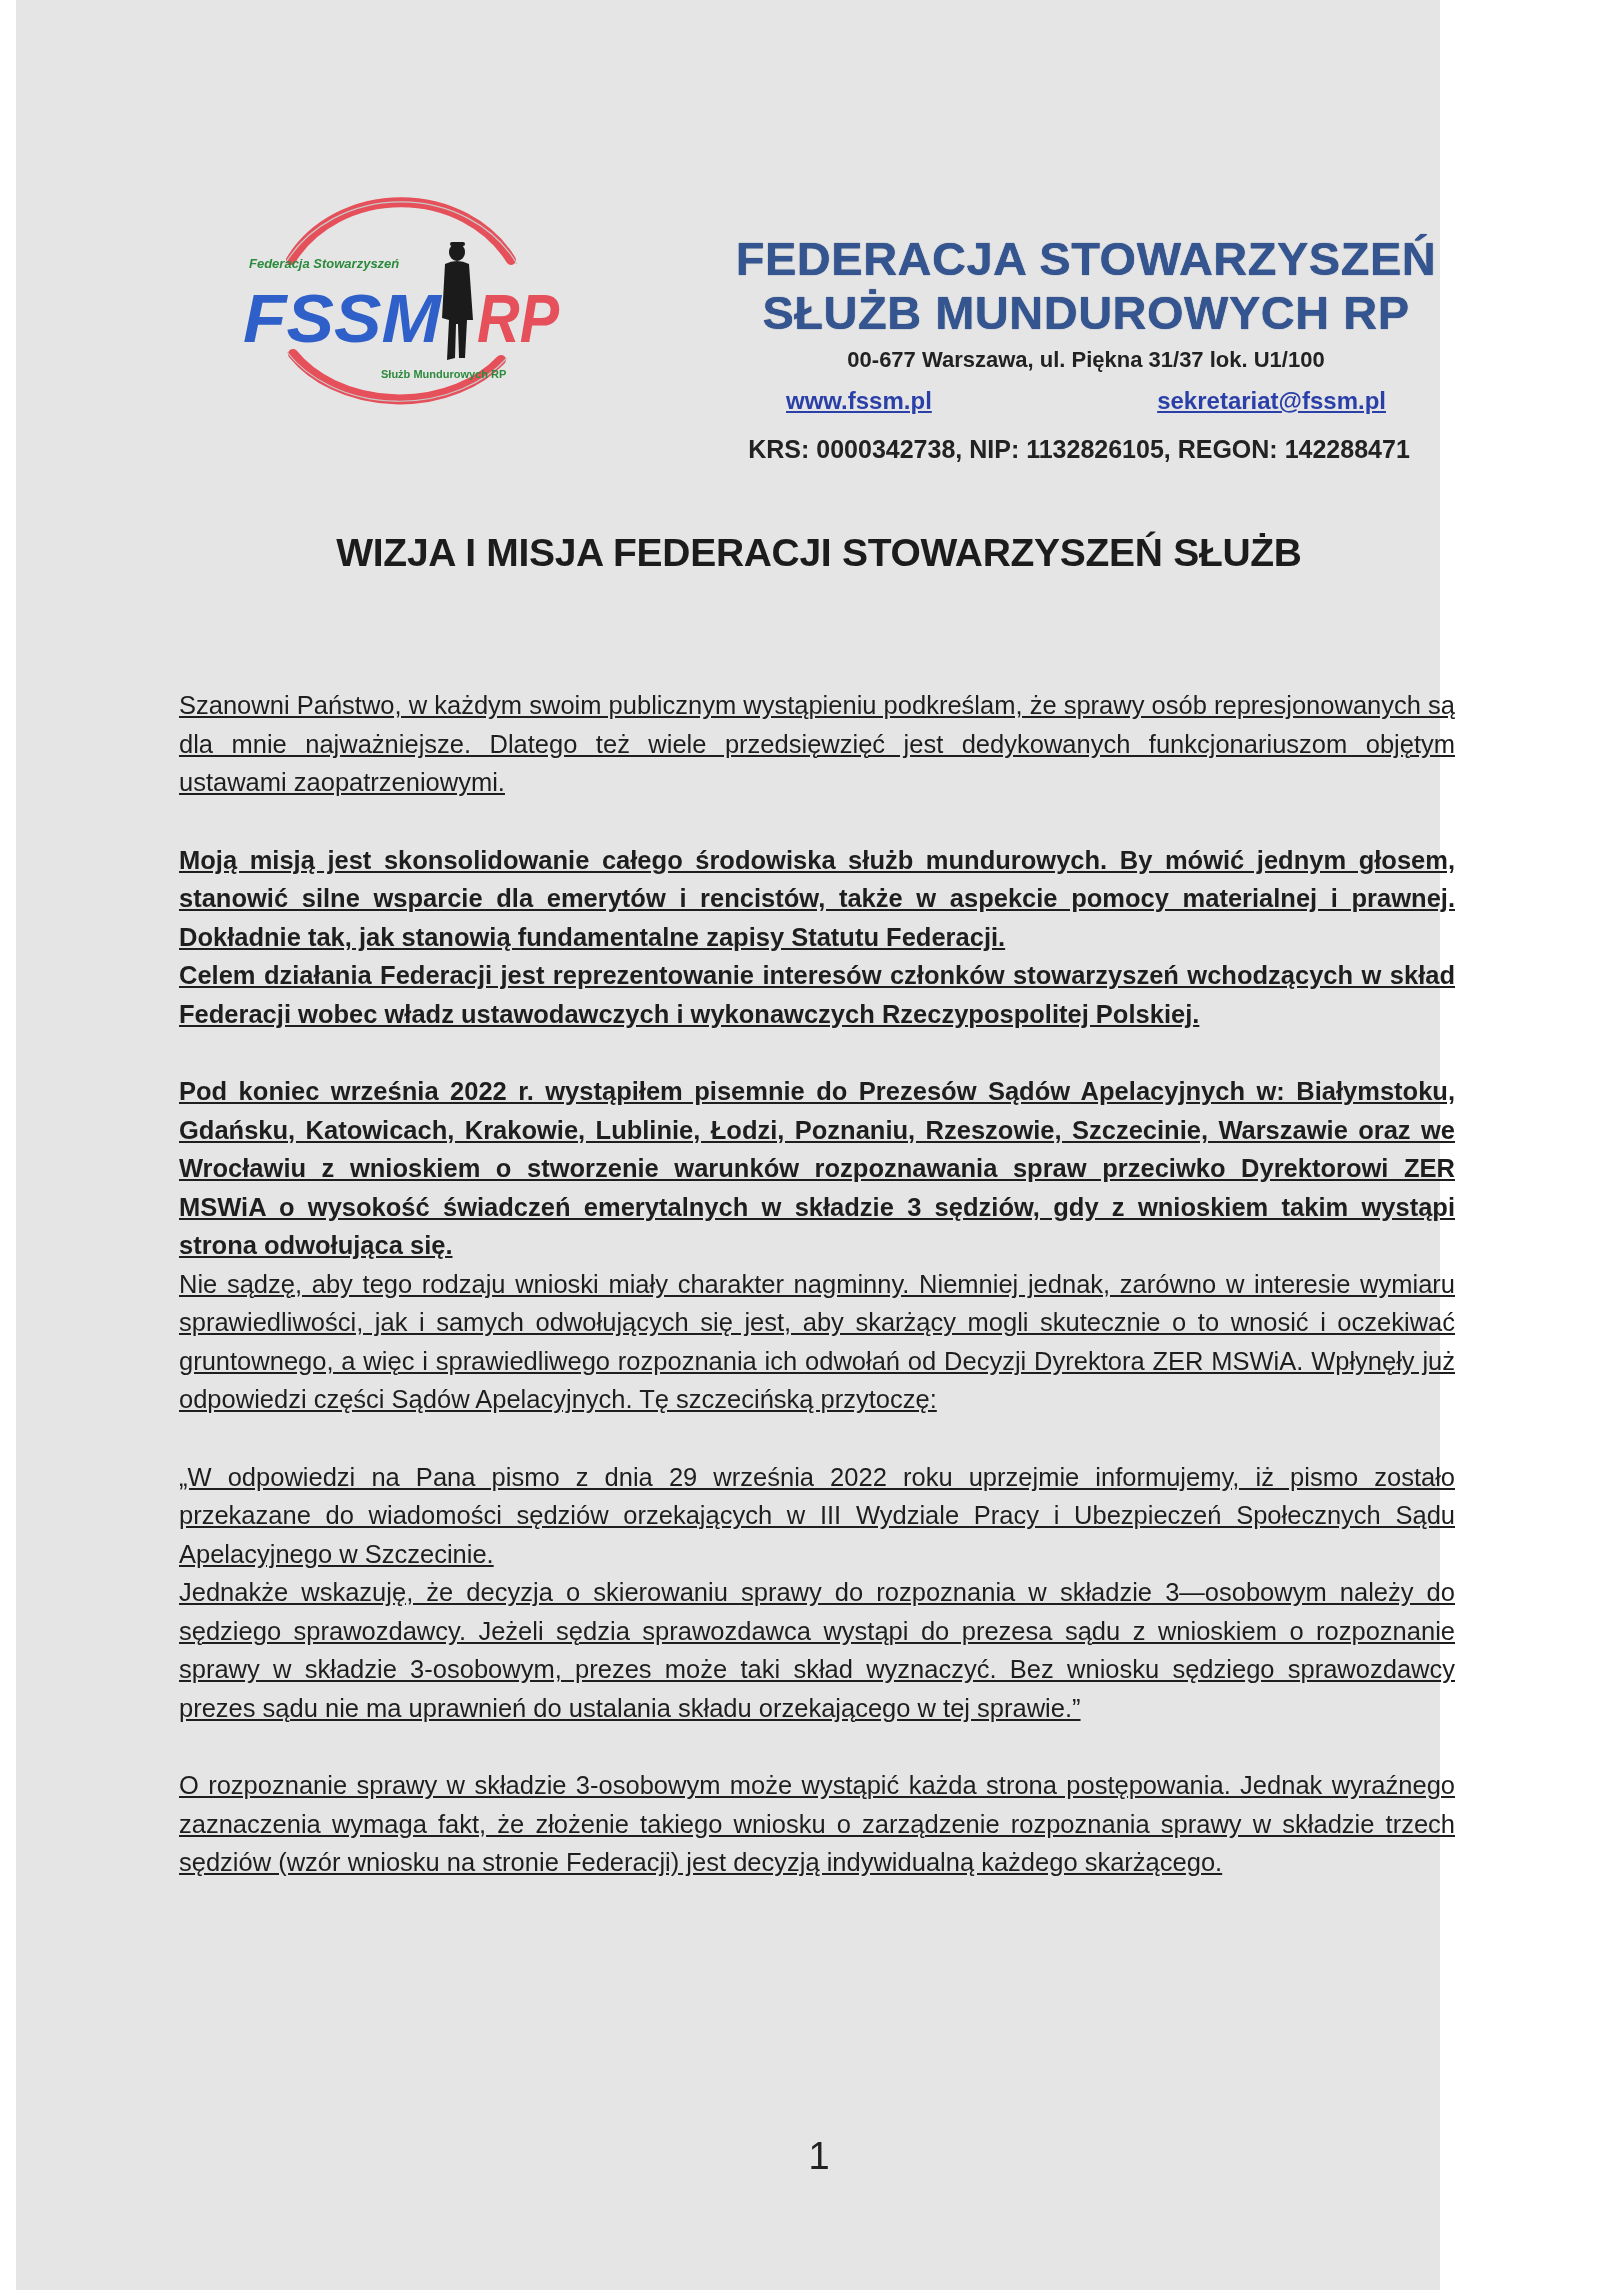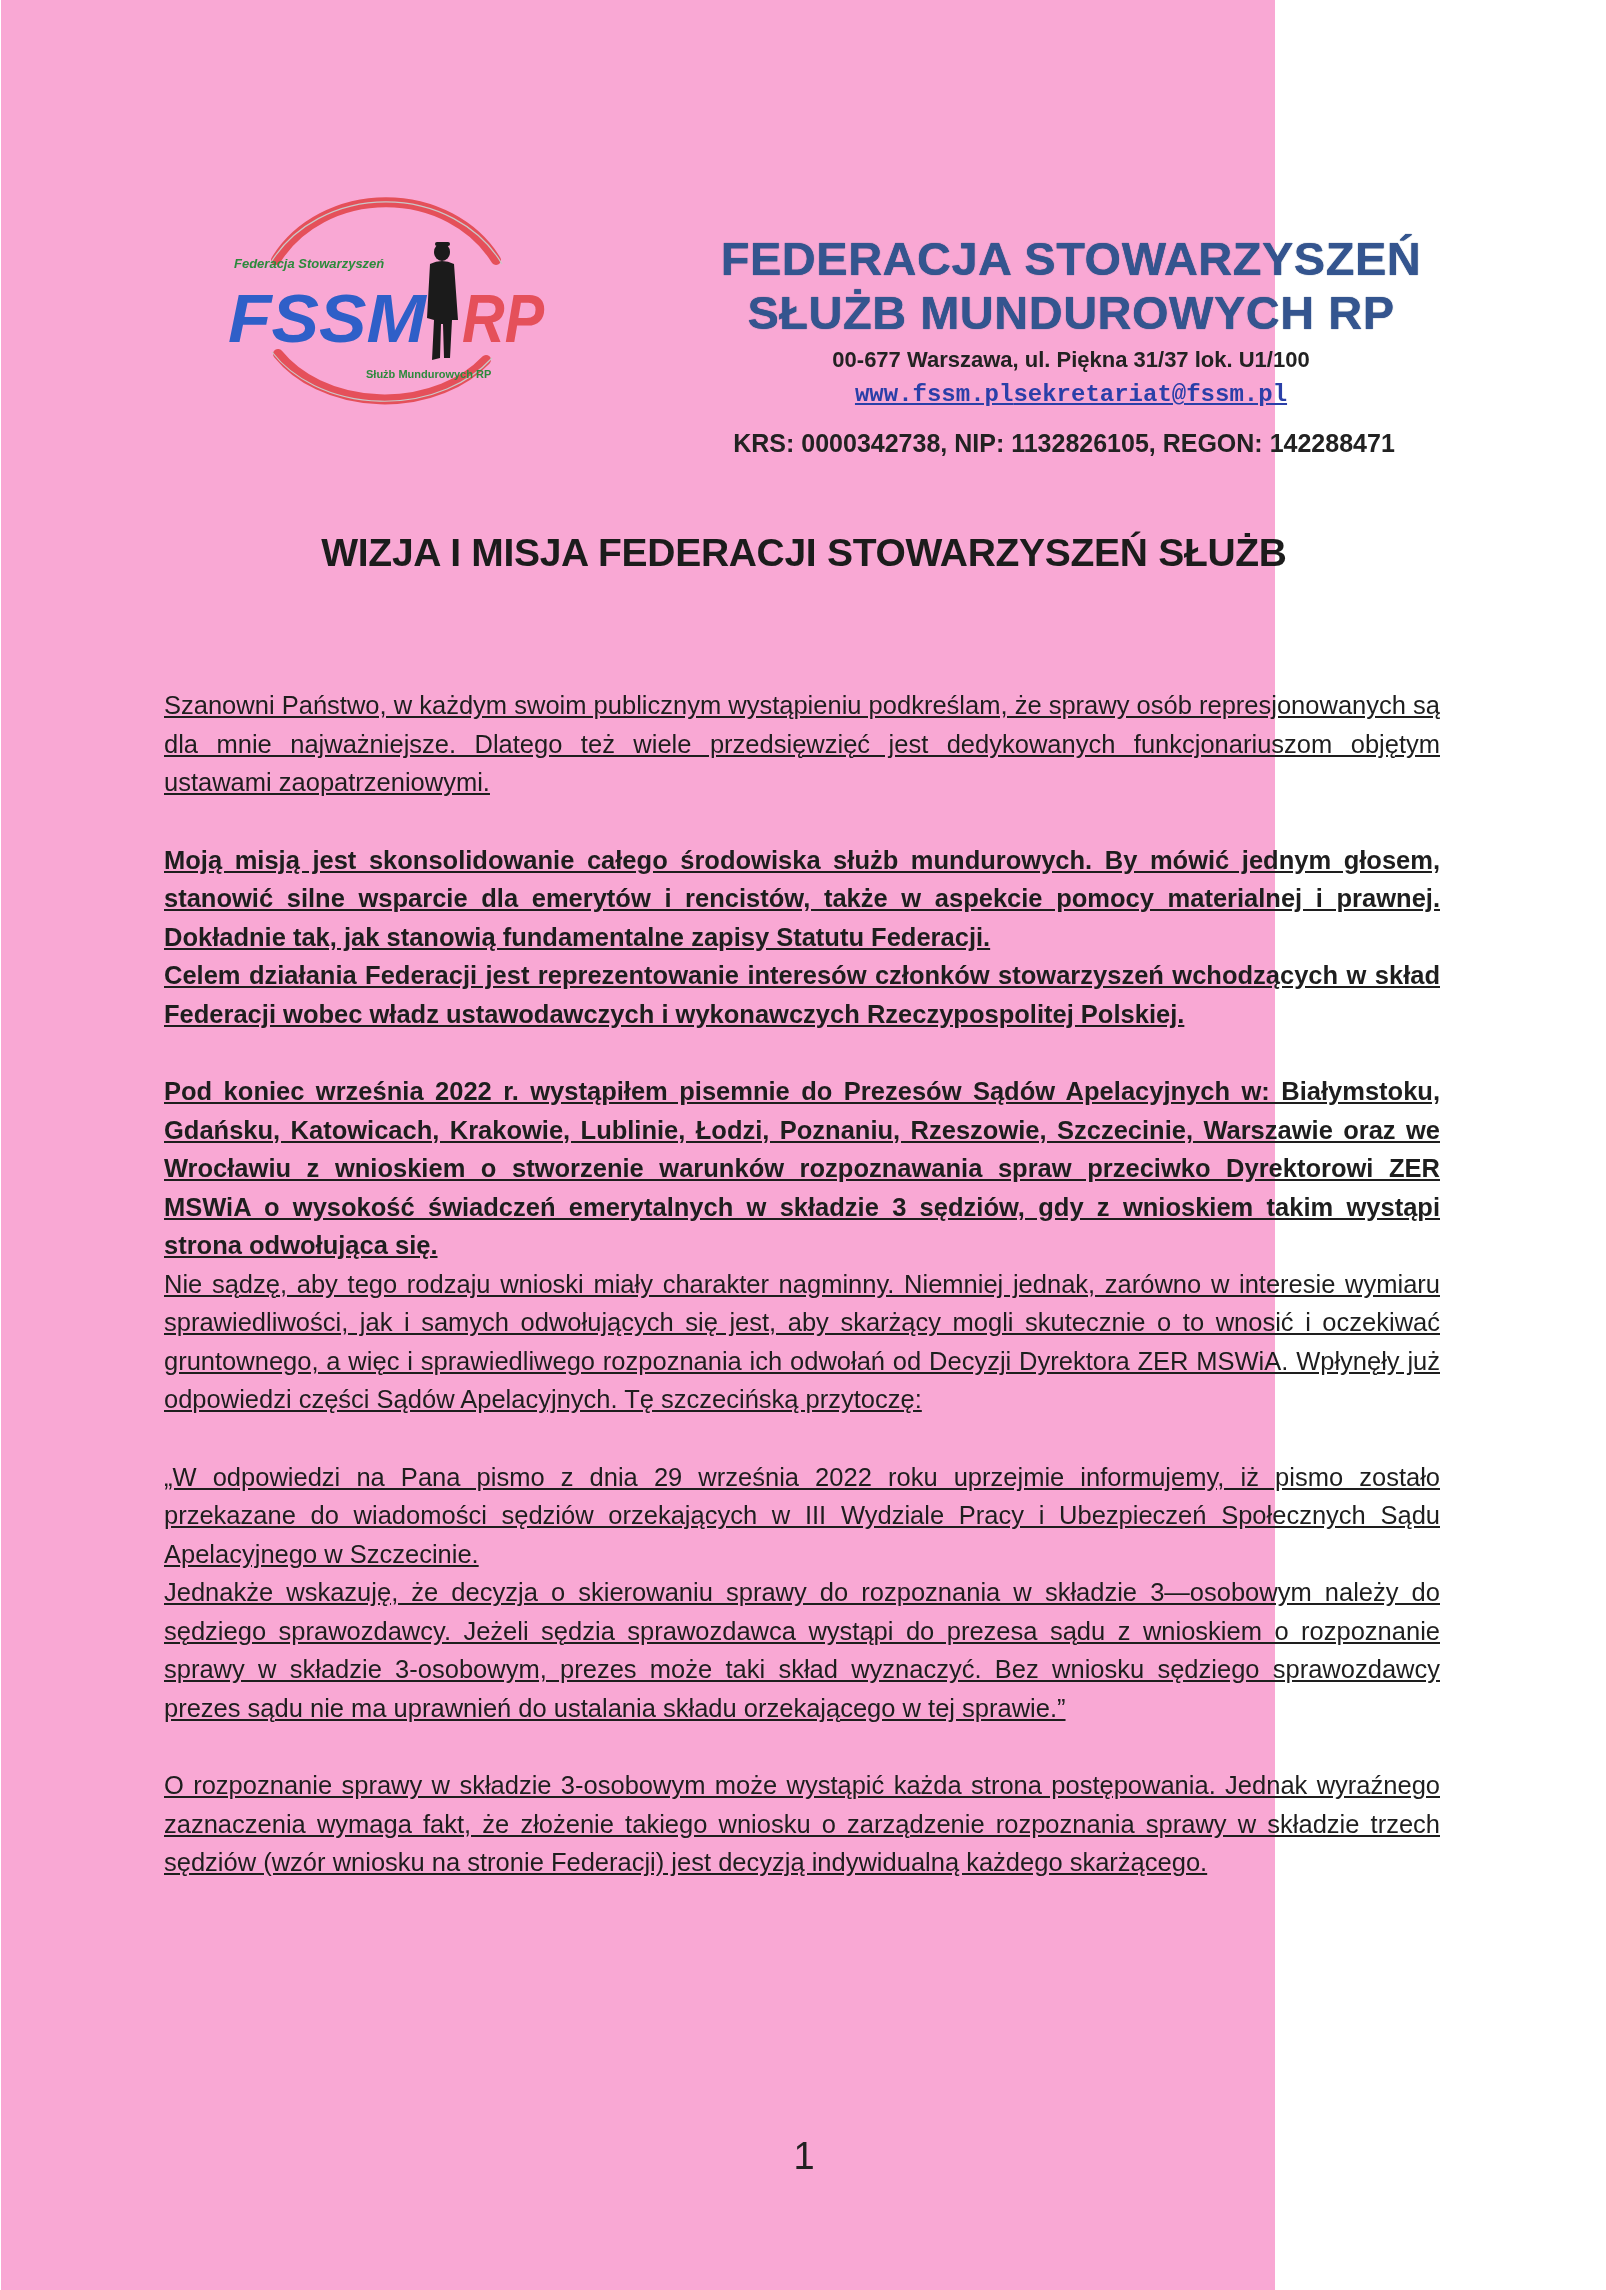--- a/index.html
+++ b/index.html
@@ -1,27 +1,27 @@
 <!DOCTYPE html>
 <html><head>
 <meta charset="utf-8">
 <style>
   html, body { margin: 0; padding: 0; background: #ffffff; }
   body { width: 1606px; height: 2290px; position: relative; overflow: hidden; color: #1a1a1a; }
-  .page { position: absolute; left: 1px; top: 0; width: 1274px; height: 2290px; background: #f9a8d4; }
+  .page { position: absolute; left: 16px; top: 0; width: 1424px; height: 2290px; background: #e5e5e5; }
 
   
   .logo { position: absolute; left: 205px; top: 182px; width: 350px; height: 240px; }
   .logo svg { width: 100%; height: 100%; }
 
   
   .header { position: absolute; left: 680px; top: 232px; width: 780px; text-align: center; font-family: "Liberation Sans", sans-serif; }
   .org-name { font-weight: bold; color: #34558f; font-size: 47px; line-height: 54px; letter-spacing: 0.5px; text-shadow: 0 0 1px #1f3a6b; }
   .address { font-weight: bold; font-size: 22px; color: #222; margin-top: 4px; line-height: 32px; }
-  .links { display: flex; justify-content: center; padding: 0 90px 0 90px; margin-top: 4px; font-family: Liberation Mono, monospace; font-size: 24px; font-weight: bold; line-height: 30px; }
+  .links { display: flex; justify-content: space-between; padding: 0 90px 0 90px; margin-top: 10px; font-family: Liberation Sans, sans-serif; font-size: 24px; font-weight: bold; line-height: 30px; }
   .links a { color: #2a3fa8; text-decoration: underline; }
   .reg { font-weight: bold; font-size: 25px; color: #222; line-height: 34px; margin-top: 16px; margin-left: -14px; white-space: nowrap; }
 
   
   .title { position: absolute; left: 180px; top: 522px; width: 1246px; text-align: center; font-family: "Liberation Sans", sans-serif; font-weight: bold; font-size: 39px; line-height: 61px; color: #1c1c1c; letter-spacing: -0.3px; }
 
   
   .body { position: absolute; left: 163px; top: 686px; width: 1276px; font-family: "Liberation Sans", sans-serif; font-size: 25.5px; line-height: 38.5px; color: #1e1e1e; }
   .body p { margin: 0; text-align: justify; text-align-last: left; text-decoration: underline; }
   .body .bold { font-weight: bold; }

